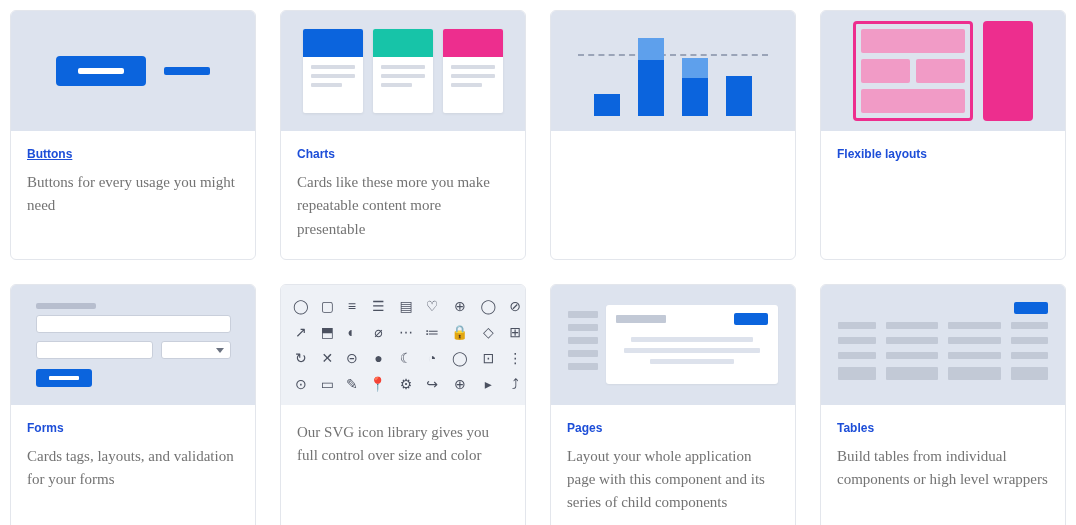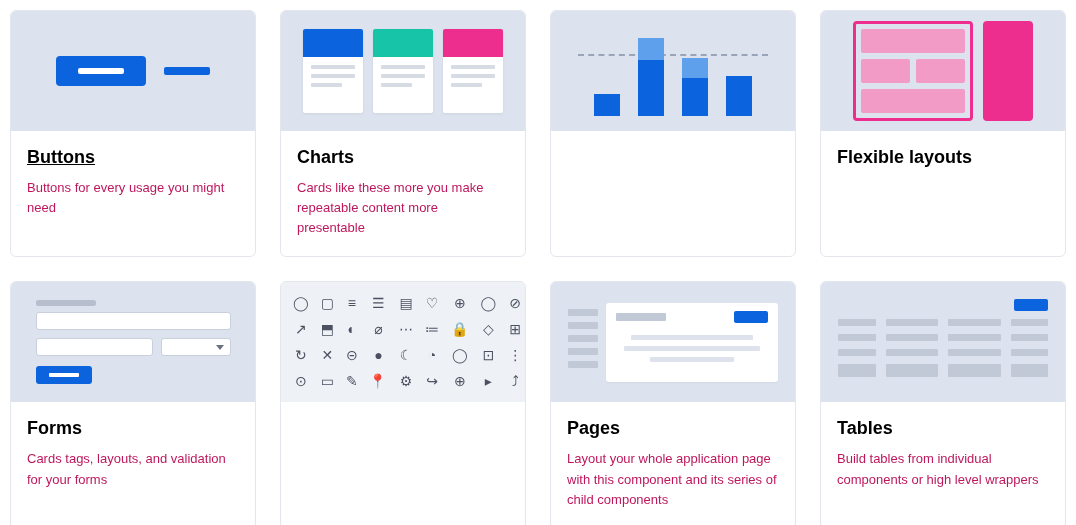--- a/index.html
+++ b/index.html
@@ -29,30 +29,31 @@
     display: flex;
     align-items: center;
     justify-content: center;
     position: relative;
     overflow: hidden;
   }
   .body {
     padding: 16px 16px 18px 16px;
   }
   .title {
-    font-size: 18px;
+    font-size: 12px;
     font-weight: 700;
-    color: #000000;
+    color: #1d4ed8;
     margin-bottom: 10px;
   }
   .title.underline { text-decoration: underline; }
   .desc {
-    font-size: 13px;
+    font-size: 15px;
     line-height: 1.55;
-    color: #be185d;
+    color: #737373;
+    font-family: Liberation Serif, serif;
   }
 
   
   .btn-lg {
     width: 90px; height: 30px; background:#0b64dd; border-radius:4px;
     display:flex; align-items:center; justify-content:center; margin-right:18px;
   }
   .btn-lg::after { content:""; width:46px; height:6px; background:#fff; border-radius:2px; }
   .btn-sm { width:46px; height:8px; background:#0b64dd; border-radius:2px; }
   .btn-row { display:flex; align-items:center; }
@@ -283,20 +284,21 @@
           <span>✎</span>
           <span>📍</span>
           <span>⚙</span>
           <span>↪</span>
           <span>⊕</span>
           <span>▸</span>
           <span>⤴</span>
       </div>
     </div>
     <div class="body">
+      <div class="desc">Our SVG icon library gives you full control over size and color</div>
     </div>
   </div>
 
   <div class="card">
     <div class="thumb">
       <div class="page-wrap">
         <div class="page-side">
             <div></div>
             <div></div>
             <div></div>

